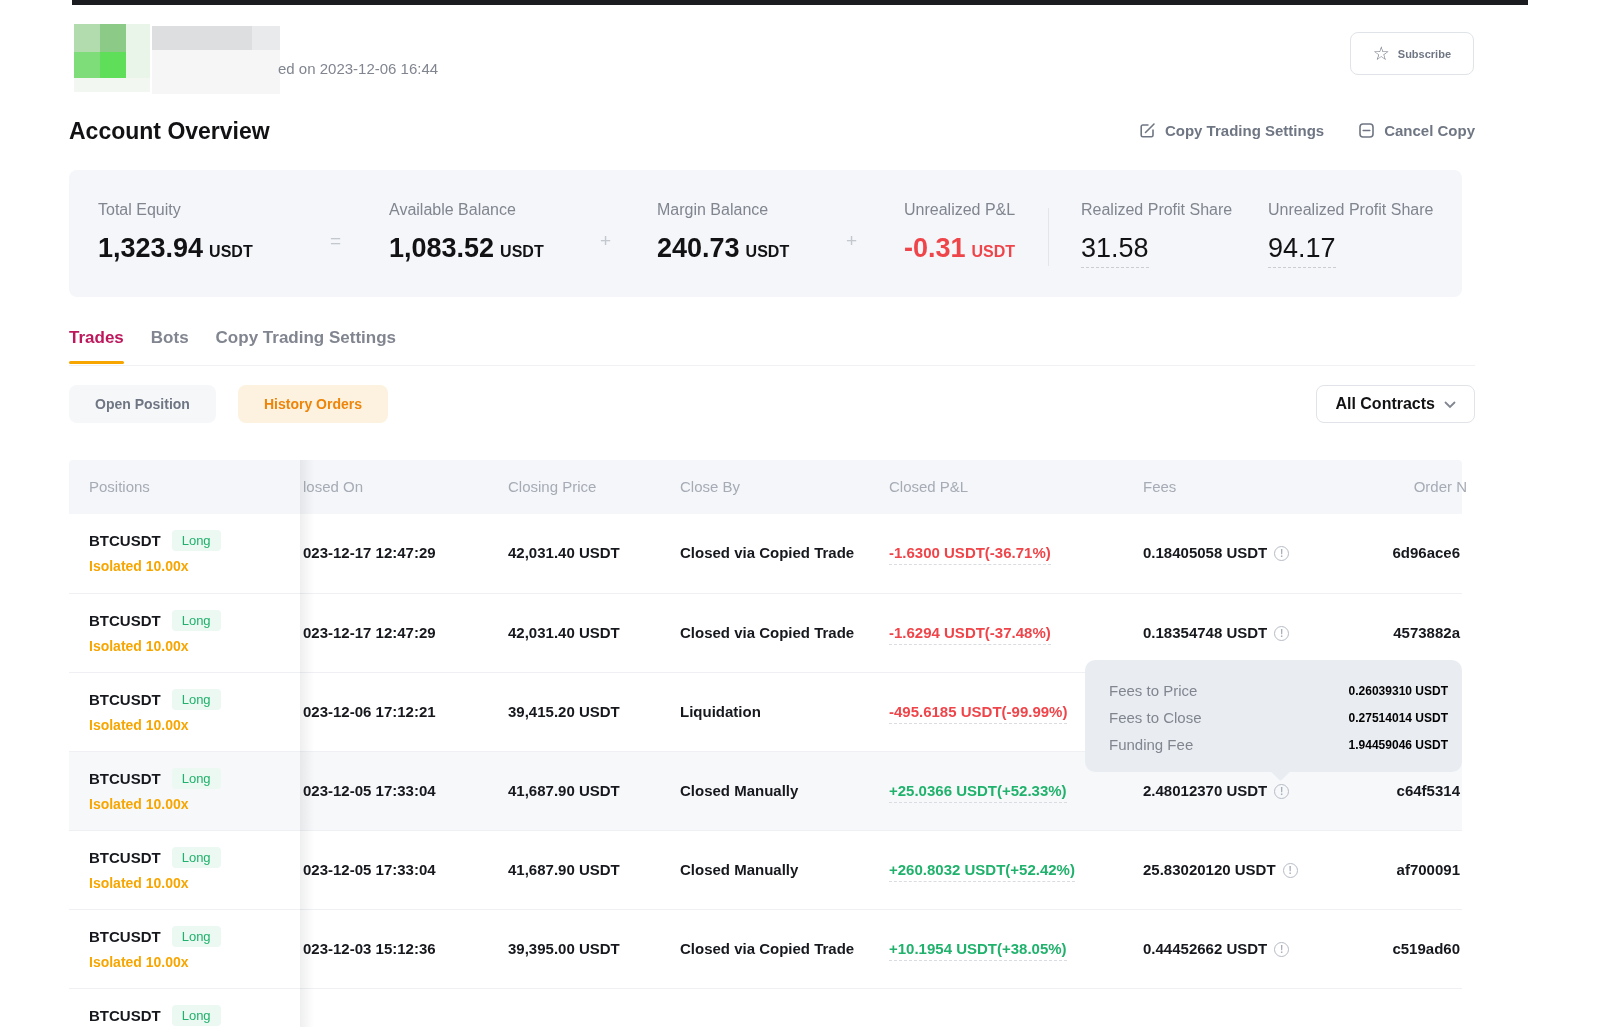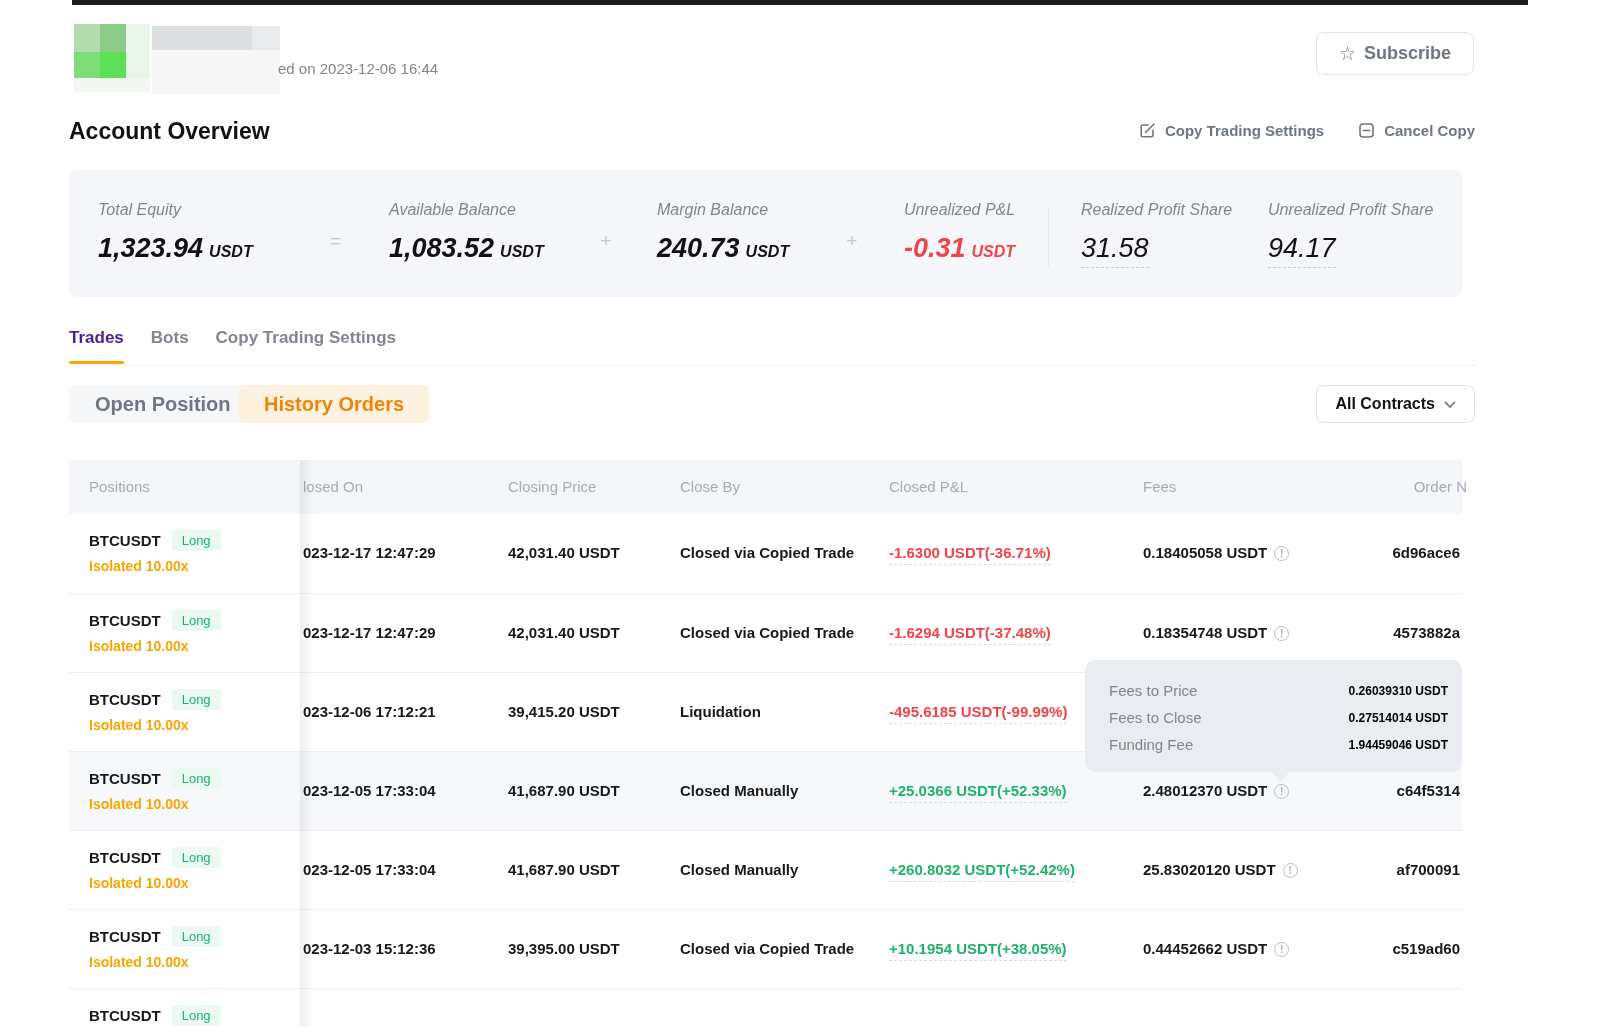--- a/index.html
+++ b/index.html
@@ -12,51 +12,51 @@
 
   
   .profile { position:absolute; left:69px; top:10px; height:92px; }
   .blur-block { position:absolute; }
   .copied-on { position:absolute; left:209px; top:50px; font-size:15px; color:#81858f; white-space:nowrap; }
 
   .subscribe-btn { position:absolute; right:126px; top:32px; height:43px; padding:0 22px;
     display:flex; align-items:center; gap:8px; background:#fff; border:1px solid #e0e3e8;
     border-radius:8px; cursor:pointer; }
   .subscribe-btn .star { font-size:19px; color:#6f7683; line-height:1; }
-  .subscribe-btn .lbl { font-size:18px; font-weight:700; color:#6f7683; }
+  .subscribe-btn .lbl { font-size:11px; font-weight:700; color:#6f7683; }
 
   .page-title { position:absolute; left:69px; top:118px; font-size:23px; font-weight:700; color:#121214; }
 
   .header-actions { position:absolute; right:125px; top:122px; display:flex; align-items:center; gap:34px; }
   .action-link { display:flex; align-items:center; gap:9px; cursor:pointer; }
   .action-link .txt { font-size:15px; font-weight:700; color:#6f7683; }
   .action-link svg { display:block; }
 
   
-  .statsbar { position:absolute; left:69px; top:170px; width:1393px; height:127px; background:#f4f6f9; border-radius:8px;font-style:italic; }
+  .statsbar { position:absolute; left:69px; top:170px; width:1393px; height:127px; background:#f4f6f9; border-radius:8px; }
   .stat { position:absolute; top:0; }
   .stat .slabel { position:absolute; top:31px; left:0; font-size:16px; color:#81858f; white-space:nowrap; }
   .stat .sval { position:absolute; top:63px; left:0; font-size:27px; font-weight:700; color:#121214; white-space:nowrap; }
   .stat .sval .unit { font-size:16px; font-weight:700; margin-left:6px; }
   .stat .sval.neg { color:#ef454a; }
   .stat .sval.plain { font-weight:400; border-bottom:1px dashed #c9cdd4; padding-bottom:3px; }
   .op { position:absolute; top:60px; font-size:19px; color:#c3c7ce; }
   .stats-divider { position:absolute; left:979px; top:38px; width:1px; height:58px; background:#e2e5ea; }
 
   
   .tabs { position:absolute; left:69px; top:322px; width:1406px; height:44px; border-bottom:1px solid #f0f1f4;
     display:flex; gap:27px; align-items:flex-start; }
   .tab { position:relative; font-size:17px; font-weight:700; color:#81858f; padding:6px 0 14px; cursor:pointer; white-space:nowrap; }
-  .tab.active { color:#4c1d95; }
+  .tab.active { color:#be185d; }
   .tab.active .ind { position:absolute; left:0; right:0; bottom:-2px; height:3px; background:#f7a600; border-radius:2px; }
 
   
   .filter-row { position:absolute; left:69px; top:385px; width:1406px; height:38px; }
   .pill { position:absolute; top:0; height:38px; display:flex; align-items:center; padding:0 26px;
-    border-radius:8px; font-size:20px; font-weight:700; cursor:pointer; white-space:nowrap; }
+    border-radius:8px; font-size:14px; font-weight:700; cursor:pointer; white-space:nowrap; }
   .pill.open-pos { left:0; background:#f6f7f9; color:#6f7683; }
   .pill.hist { left:169px; background:#fcf2df; color:#ee8408; }
   .contracts-dd { position:absolute; right:0; top:0; height:38px; display:flex; align-items:center; gap:9px;
     padding:0 18px; border:1px solid #e0e3e8; border-radius:8px; background:#fff; font-size:16px; font-weight:700; color:#121214; cursor:pointer; }
 
   
   .table { position:absolute; left:69px; top:460px; width:1393px; }
   .thead { position:relative; height:54px; background:#f4f6f9; border-radius:4px 4px 0 0; }
   .thead .hcell { position:absolute; top:0; line-height:54px; font-size:15px; color:#a6abb5; white-space:nowrap; }
   .c-pos     { left:20px; }

